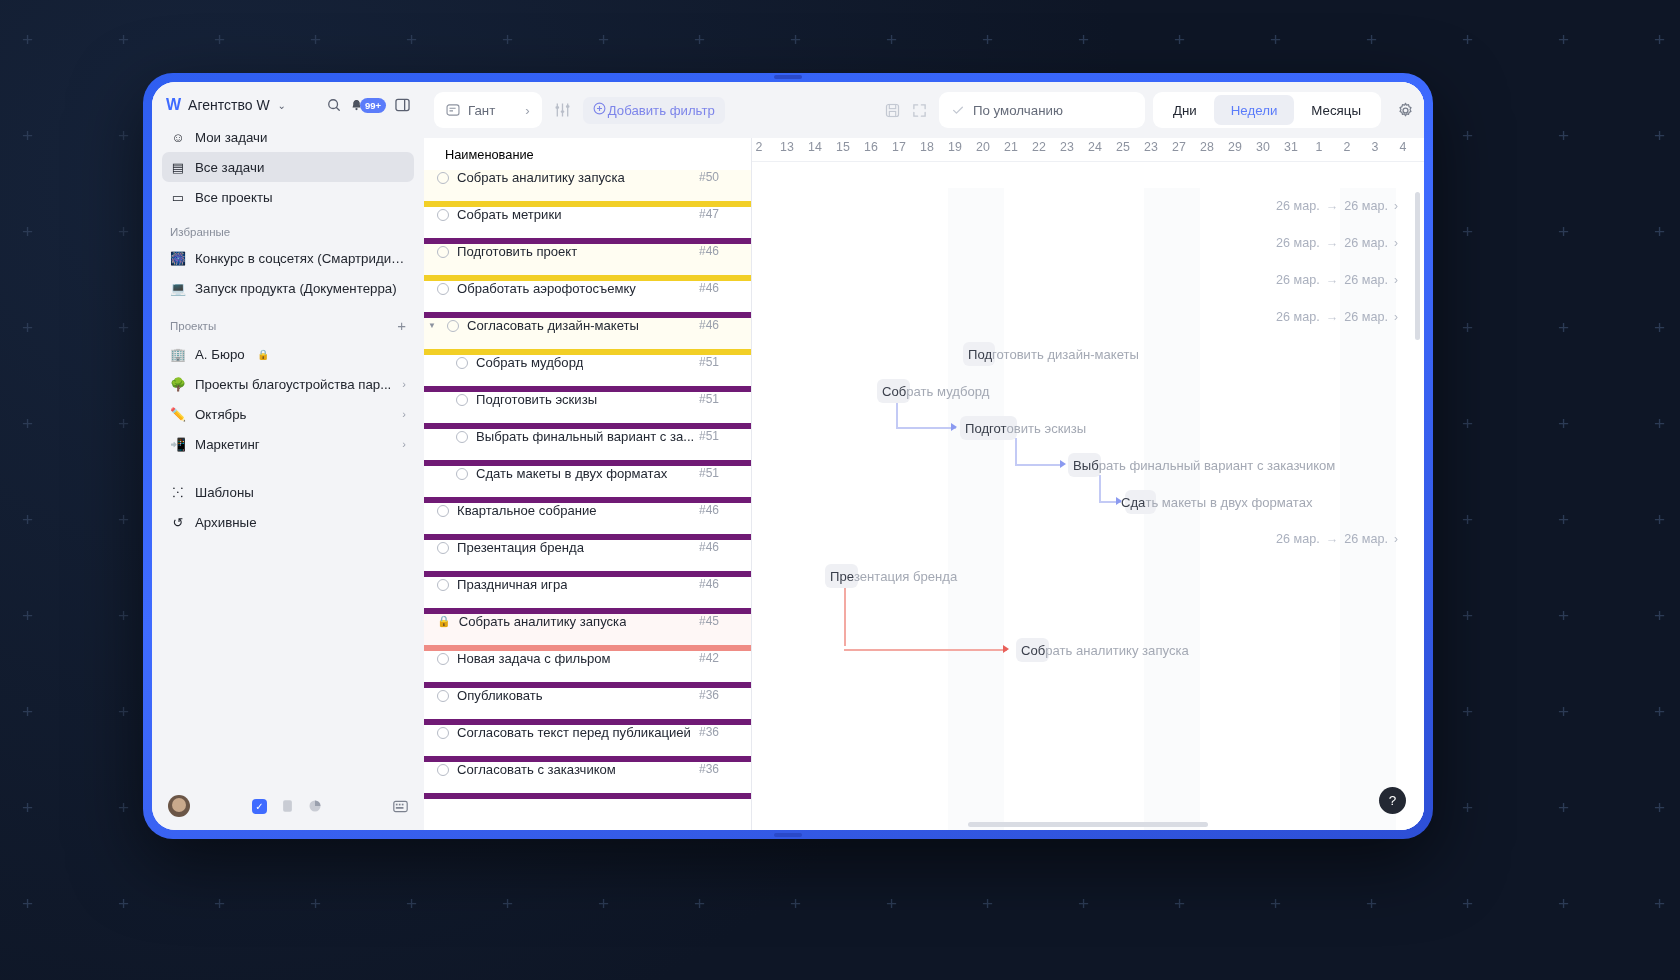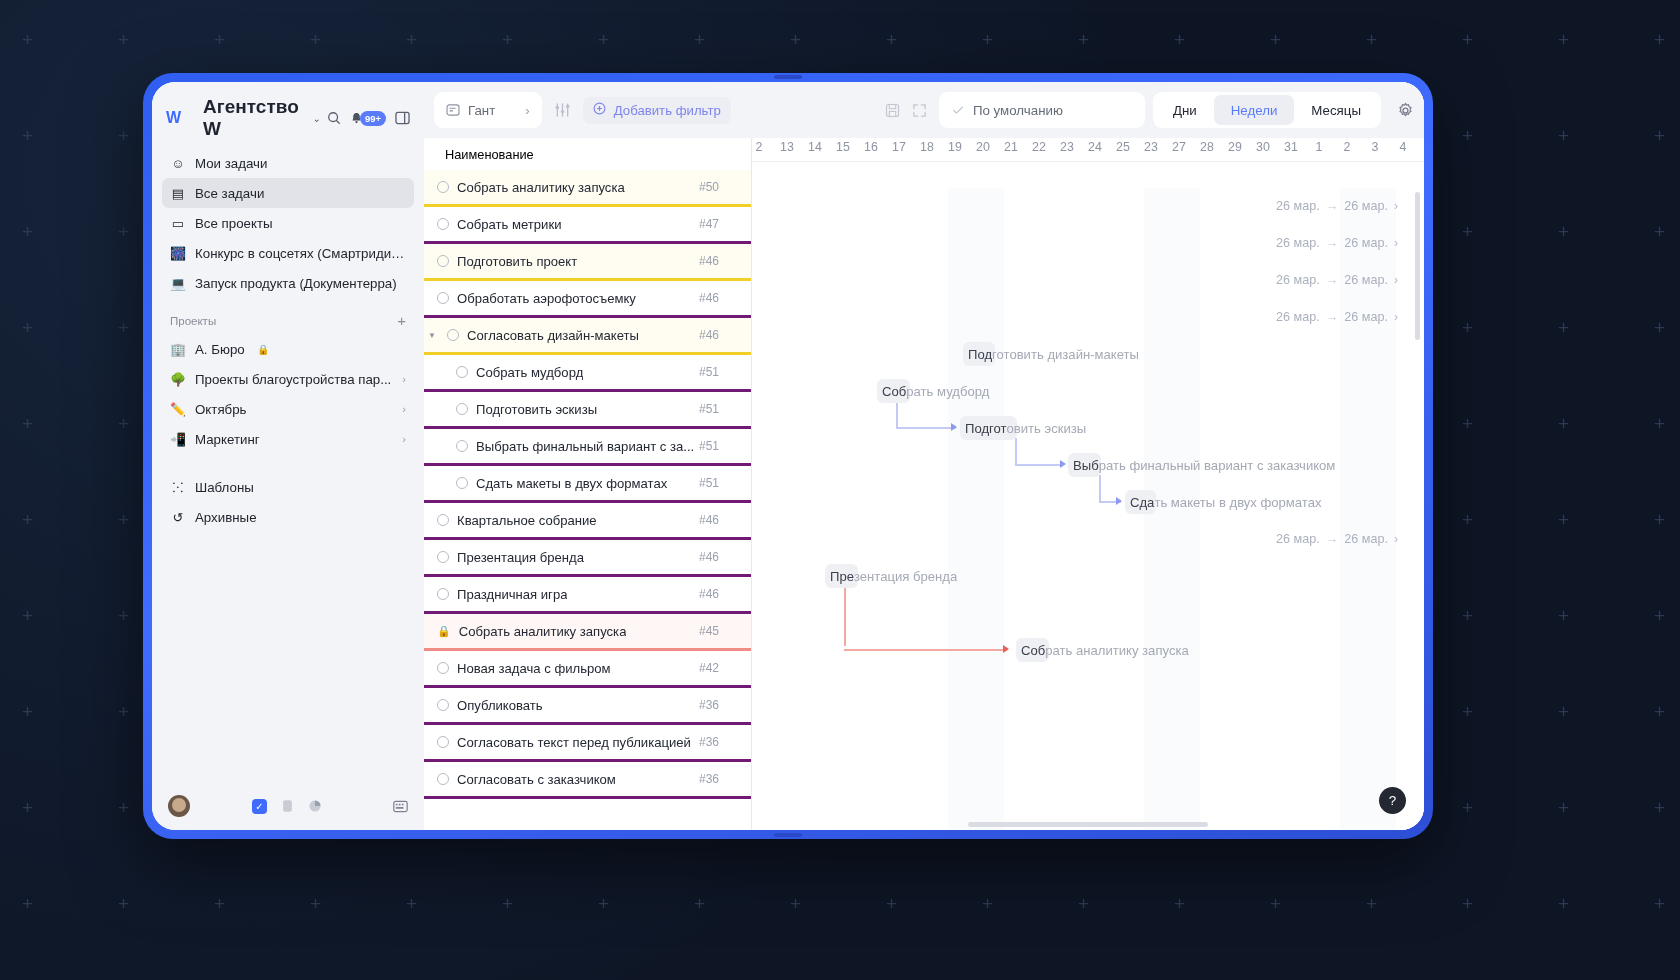--- a/index.html
+++ b/index.html
@@ -64,22 +64,22 @@
   .sb-top {
     display: flex; align-items: center;
     padding: 14px 14px 8px 14px;
     gap: 6px;
   }
   .logo-w {
     font-weight: 700; font-size: 16px; color: #3f6bff;
     letter-spacing: -1px;
   }
   .org-name {
-    font-size: 19px; font-weight: 700; color: #1f2430;
-    margin-left: 17px;
+    font-size: 14px; font-weight: 400; color: #1f2430;
+    margin-left: 2px;
   }
   .caret { font-size: 10px; color: #5a6070; margin-left: 2px; }
   .sb-top-icons { margin-left: auto; display: flex; align-items: center; gap: 9px; }
   .ico { color: #5a6070; display: inline-flex; align-items: center; }
   .bell-wrap { position: relative; display: inline-flex; align-items: center; }
   .badge {
     background: #5b7cfa; color: #fff;
     font-size: 9.5px; font-weight: 700;
     border-radius: 9px; padding: 2px 5px;
     margin-left: -3px;
@@ -151,21 +151,21 @@
   }
   .tb-pill {
     background: #fff; border-radius: 9px; height: 36px;
     display: flex; align-items: center; gap: 8px;
     padding: 0 12px; font-size: 13.3px; color: #656b79;
     cursor: pointer;
   }
   .tb-pill.ghost { background: #fff; }
   .filter-chip {
     background: #eceef4; border-radius: 7px;
-    height: 27px; display: flex; align-items: center; gap: 8px;
+    height: 27px; display: flex; align-items: center; gap: 2px;
     padding: 0 10px; color: #7d85ea; font-size: 13.2px;
     cursor: pointer;
   }
   .tb-spacer { flex: 1; }
   .tb-icons { display: flex; align-items: center; gap: 12px; color: #b9bec9; padding-right: 4px;}
   .seg {
     background: #fff; border-radius: 9px; height: 36px;
     display: flex; align-items: center; padding: 3px;
   }
   .seg-item {
@@ -188,22 +188,22 @@
   .tl-head {
     height: 32px; flex: 0 0 32px;
     display: flex; align-items: center;
     font-size: 12.8px; color: #000000;
     background: #fff;
   }
   .tl-head .c-name { padding-left: 21px; flex: 1; }
   .tl-head .c-num { width: 52px; margin-top: 48px; }
   .tl-rows { flex: 1; overflow: hidden; }
   .tl-row {
-    height: 37px; display: flex; align-items: center;
-    border-bottom: 3px solid #701a75;
+    height: 37px; display: flex; align-items: flex-start;
+    border-bottom: 6px solid #701a75;
     font-size: 13.1px; color: #232833;
     position: relative; cursor: pointer;
   }
   .tl-row.hl-yellow { background: #fffdf2; border-bottom-color: #f2cf26; }
   .tl-row.hl-red { background: #fef7f6; border-bottom-color: #ef8c85; }
   .tl-name { display: flex; align-items: center; gap: 8px; flex: 1; min-width: 0; padding-left: 13px; }
   .tl-name.indent { padding-left: 32px; }
   .twisty { width: 11px; color: #8d93a0; font-size: 8px; margin-left: -9px; }
   .circle-ico {
     width: 12px; height: 12px; border-radius: 50%;
@@ -504,20 +504,23 @@
         <div class="nav-item active">
           <span class="nav-emoji">▤</span>
           <span>Все задачи</span>
         </div>
         <div class="nav-item">
           <span class="nav-emoji">▭</span>
           <span>Все проекты</span>
         </div>
       </div>
 
+      <div class="sec-title">
+        <span>Избранные</span>
+      </div>
       <div class="nav-list">
         <div class="nav-item">
           <span class="nav-emoji">🎆</span>
           <span class="truncate">Конкурс в соцсетях (Смартридинг)</span>
         </div>
         <div class="nav-item">
           <span class="nav-emoji">💻</span>
           <span class="truncate">Запуск продукта (Документерра)</span>
         </div>
       </div>
@@ -850,21 +853,21 @@
               <div class="g-label" style="left: 208px; top: 228px;">
                 <span class="solid">Подгот</span>
                 <span>овить эскизы</span>
               </div>
               <div class="g-bar" style="left: 316px; top: 265px; width: 33px;"></div>
               <div class="g-label" style="left: 316px; top: 265px;">
                 <span class="solid">Выб</span>
                 <span>рать финальный вариант с заказчиком</span>
               </div>
               <div class="g-bar" style="left: 373px; top: 302px; width: 31px;"></div>
-              <div class="g-label" style="left: 373px; top: 302px;">
+              <div class="g-label" style="left: 364px; top: 302px;">
                 <span class="solid">Сда</span>
                 <span>ть макеты в двух форматах</span>
               </div>
               <div class="g-bar" style="left: 73px; top: 376px; width: 33px;"></div>
               <div class="g-label" style="left: 73px; top: 376px;">
                 <span class="solid">Пре</span>
                 <span>зентация бренда</span>
               </div>
               <div class="g-bar" style="left: 264px; top: 450px; width: 33px;"></div>
               <div class="g-label" style="left: 264px; top: 450px;">

